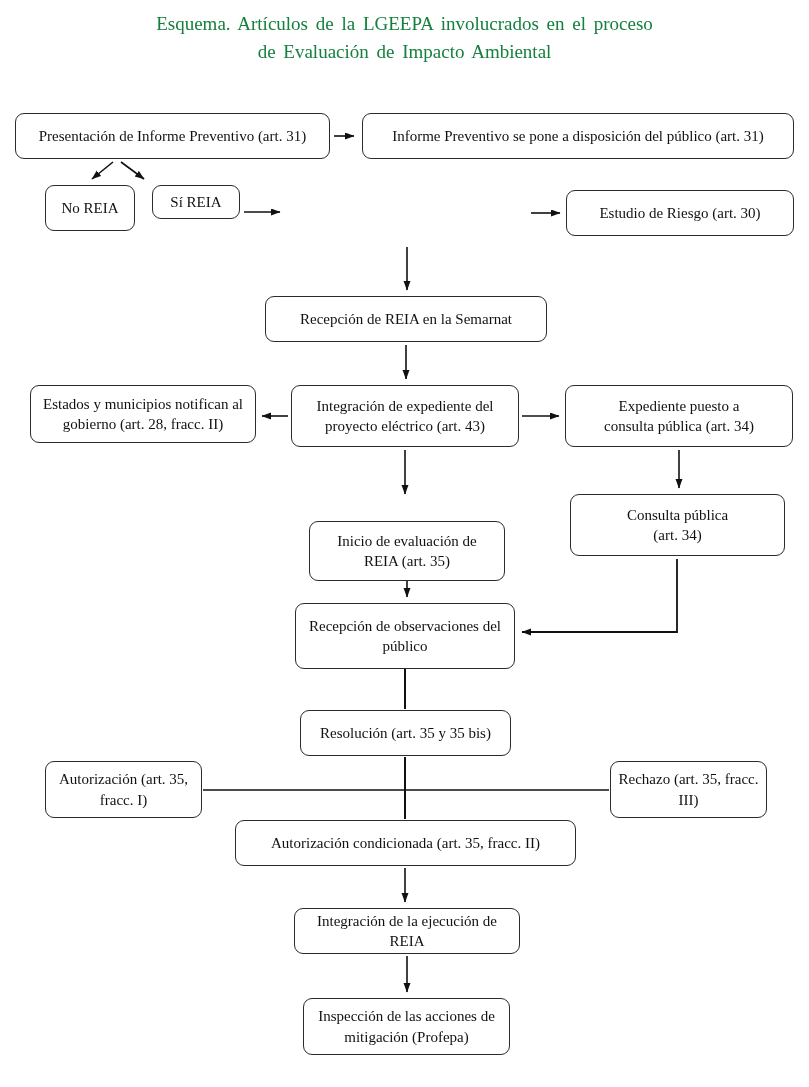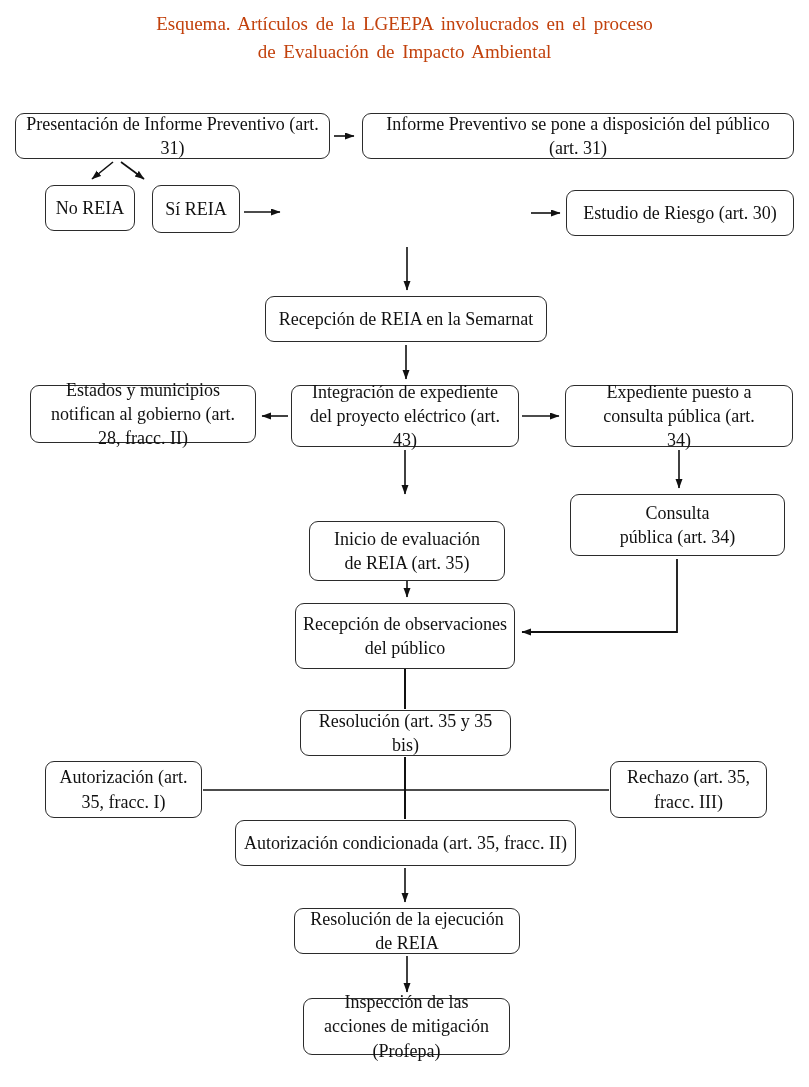--- a/index.html
+++ b/index.html
@@ -7,40 +7,40 @@
     position:relative;
     width:809px;height:1087px;
     background:#ffffff;
     font-family:"Liberation Serif","DejaVu Serif",serif;
     color:#111;
     overflow:hidden;
   }
   .title{
     position:absolute;top:10px;left:0;width:100%;
     text-align:center;font-size:19px;line-height:1.45;
-    color:#c2410c;word-spacing:3px;
+    color:#15803d;word-spacing:3px;
   }
   .connectors{position:absolute;top:0;left:0;width:809px;height:1087px;}
   .node{
     position:absolute;
     box-sizing:border-box;
     border:1px solid #2b2b2b;
     border-radius:9px;
     background:#fff;
     display:flex;align-items:center;justify-content:center;
     text-align:center;
-    font-size:18px;line-height:1.35;
+    font-size:15px;line-height:1.35;
     padding:3px 7px;
   }
   .node span{display:inline-block;}
   
   #n-a{left:15px;top:113px;width:315px;height:46px}
   #n-b{left:362px;top:113px;width:432px;height:46px}
   #n-c{left:45px;top:185px;width:90px;height:46px}
-  #n-d{left:152px;top:185px;width:88px;height:48px}
+  #n-d{left:152px;top:185px;width:88px;height:34px}
   #n-e{left:286px;top:182px;width:242px;height:62px}
   #n-e span{max-width:198px}
   #n-f{left:566px;top:190px;width:228px;height:46px}
   #n-g{left:265px;top:296px;width:282px;height:46px}
   #n-i{left:30px;top:385px;width:226px;height:58px}
   #n-h{left:291px;top:385px;width:228px;height:62px}
   #n-j{left:565px;top:385px;width:228px;height:62px}
   #n-j span{max-width:160px}
   #n-k{left:309px;top:521px;width:196px;height:60px}
   #n-k span{max-width:160px}
@@ -134,19 +134,19 @@
   <div class="node" id="n-o">
     <span>Autorización (art. 35, fracc. I)</span>
   </div>
   <div class="node" id="n-p">
     <span>Rechazo (art. 35, fracc. III)</span>
   </div>
   <div class="node" id="n-q">
     <span>Autorización condicionada (art. 35, fracc. II)</span>
   </div>
   <div class="node" id="n-r">
-    <span>Resolución de la ejecución de REIA</span>
+    <span>Integración de la ejecución de REIA</span>
   </div>
   <div class="node" id="n-s">
     <span>Inspección de las acciones de mitigación (Profepa)</span>
   </div>
 
 </div>
 
 </body></html>

